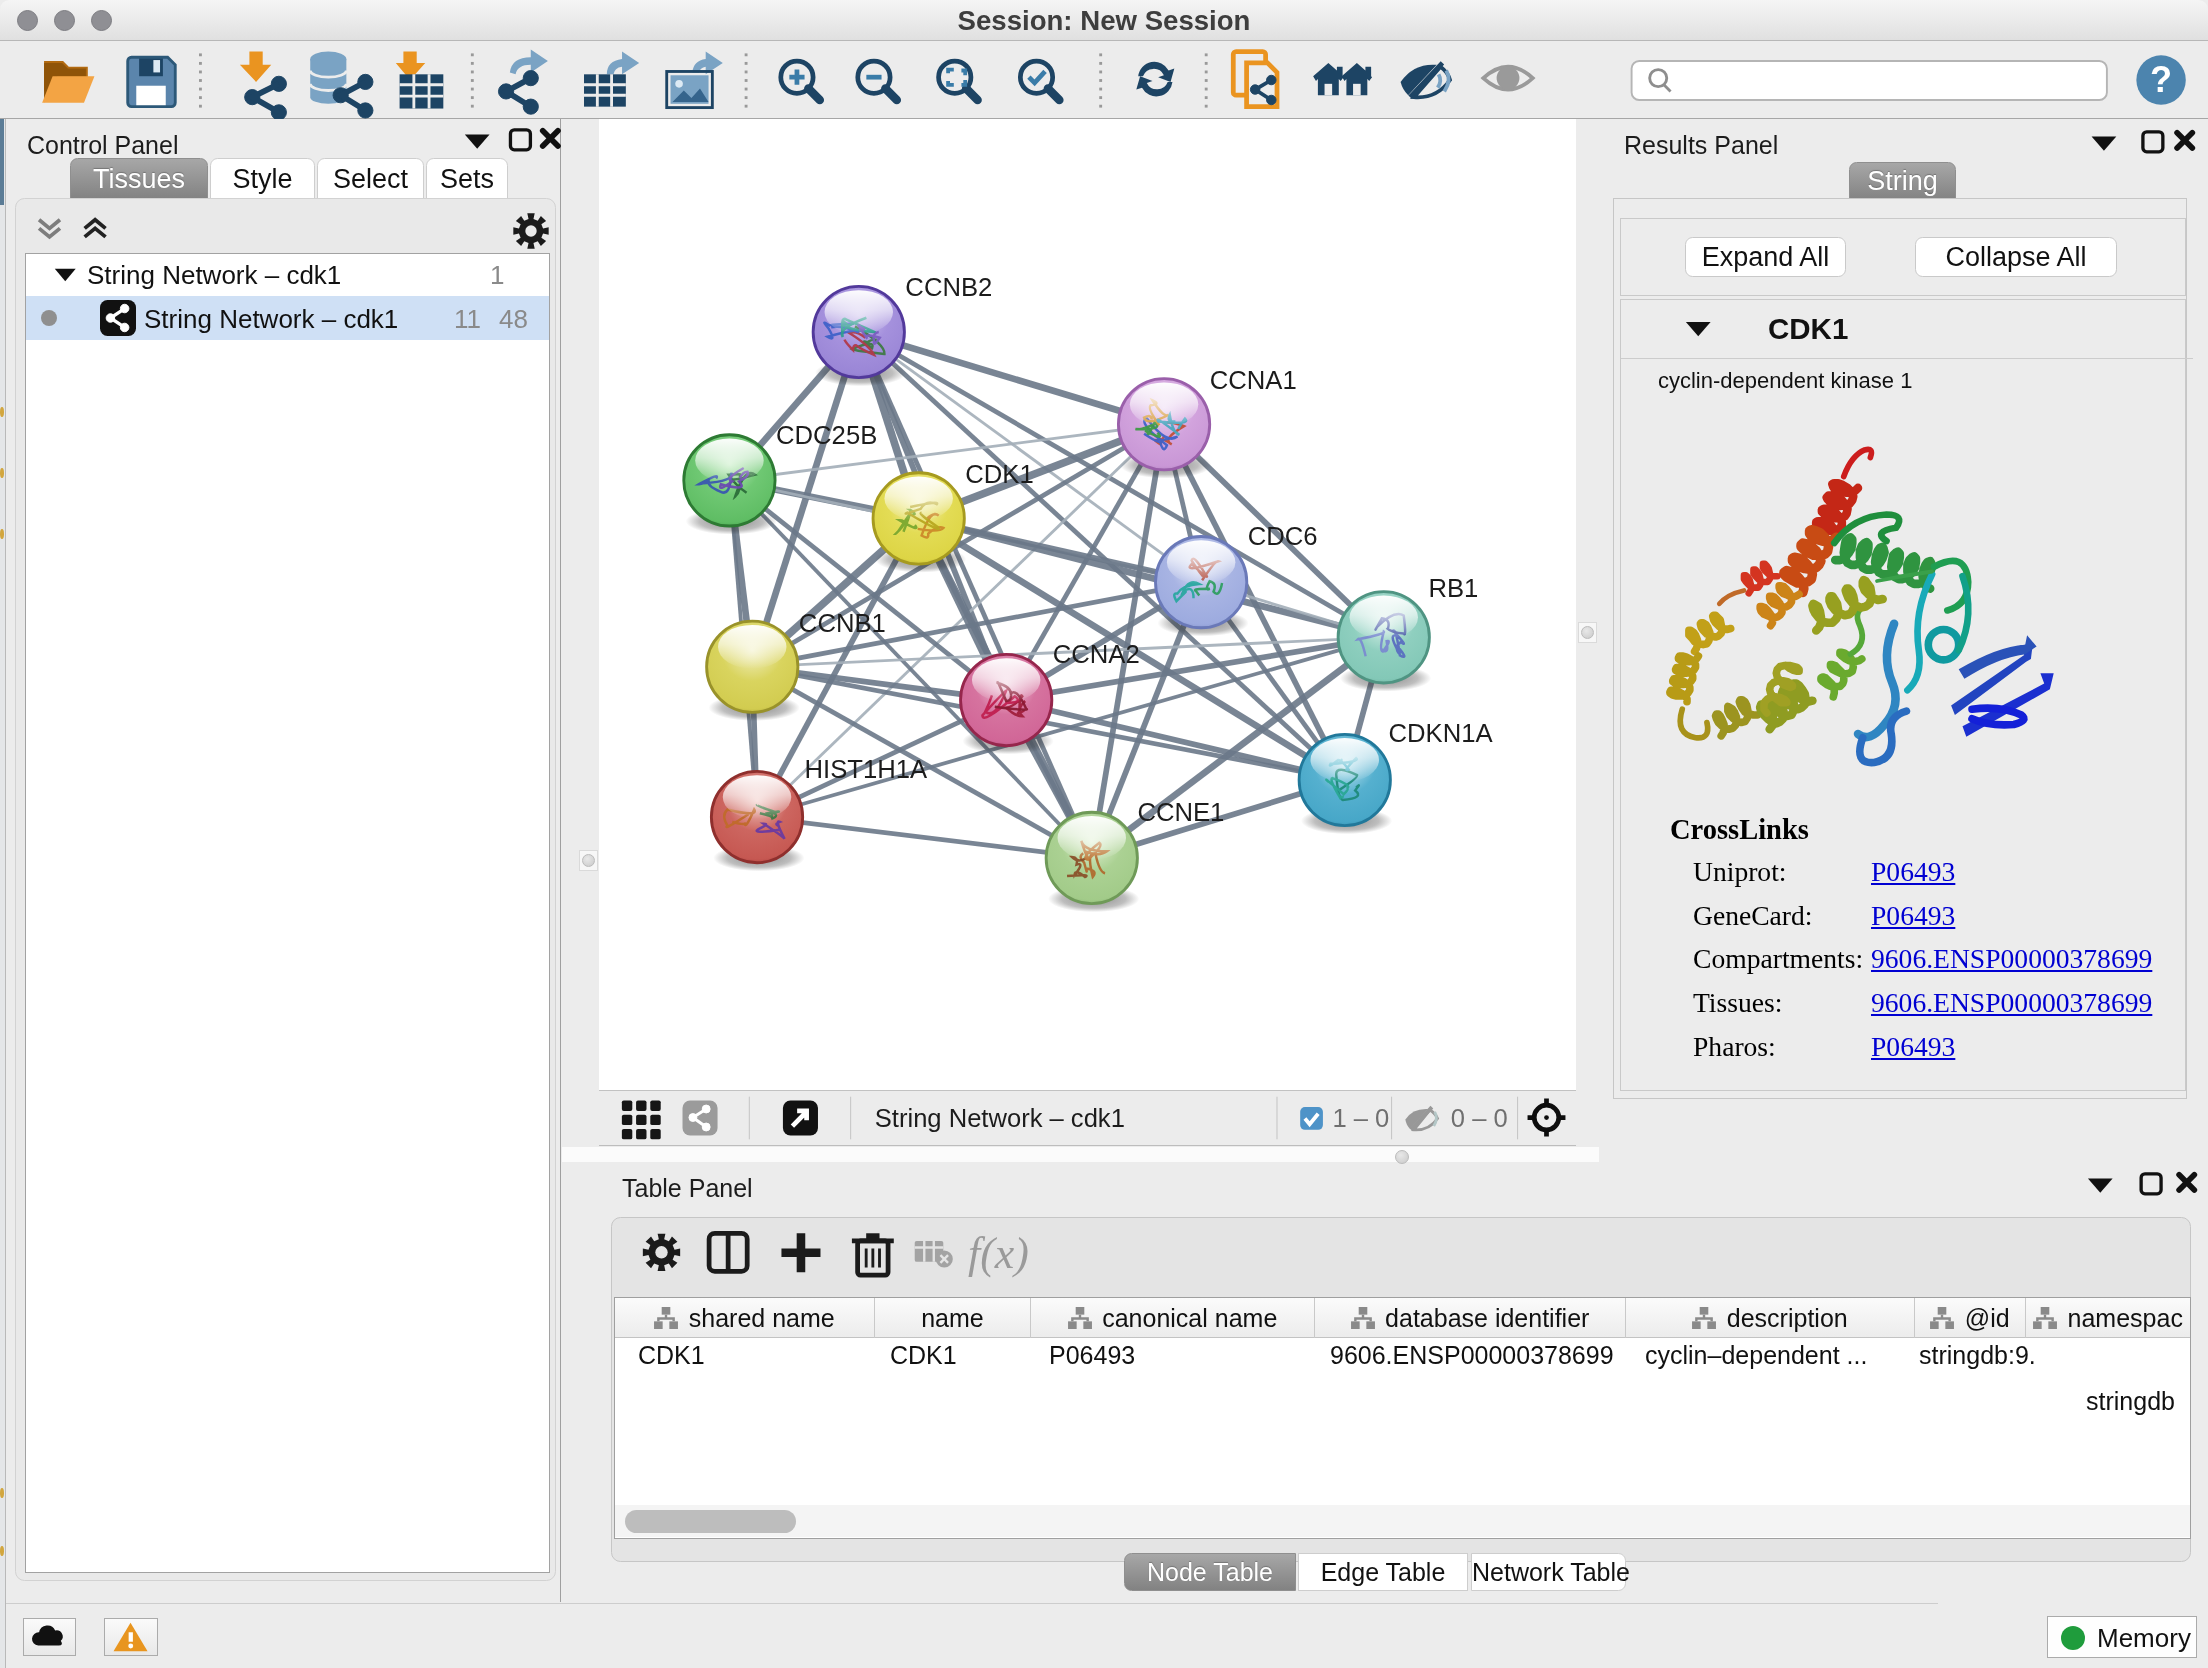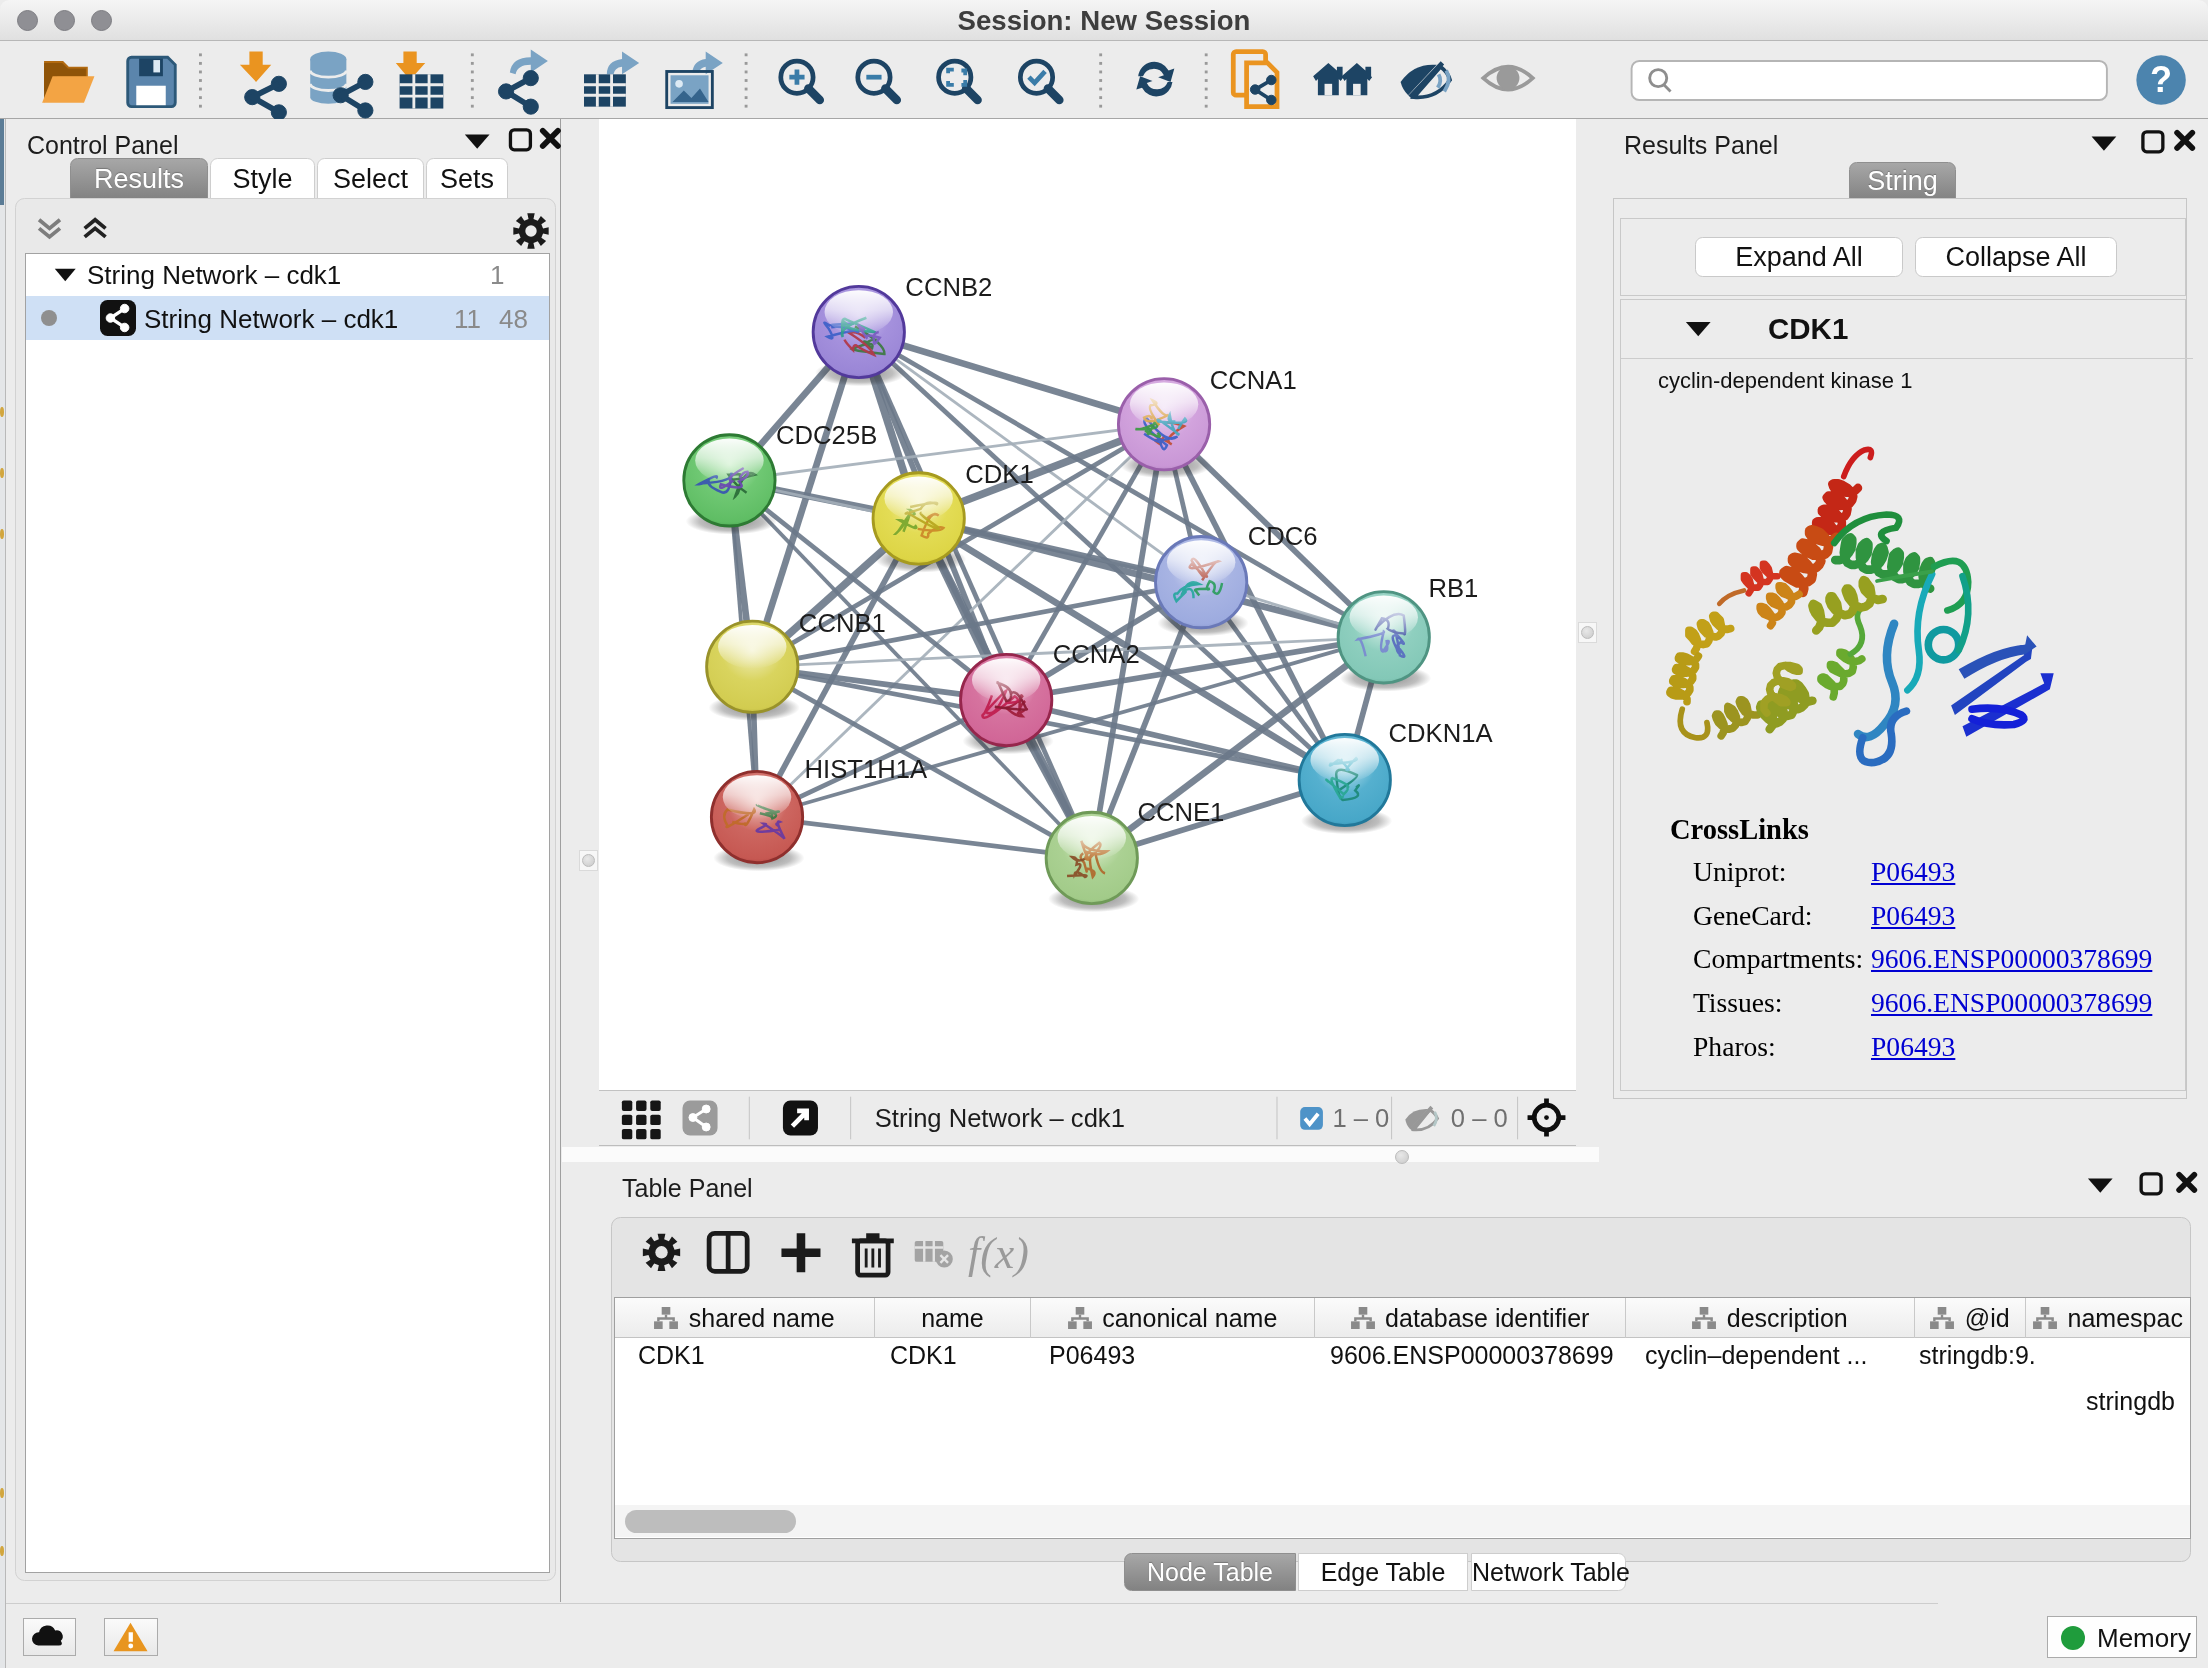--- a/index.html
+++ b/index.html
@@ -304,21 +304,21 @@
   <div class="abs" style="left:0px;top:529px;width:3.8px;height:9.5px;background:#d2a63e;border-radius:50%;z-index:5;"></div>
   <div class="abs" style="left:0px;top:1488px;width:3.8px;height:9.5px;background:#d2a63e;border-radius:50%;z-index:5;"></div>
   <div class="abs" style="left:0px;top:1546px;width:3.8px;height:9.5px;background:#d2a63e;border-radius:50%;z-index:5;"></div>
   <div id="cpanel">
     <div class="phead" style="left:27px;top:12.4px;">Control Panel</div>
     <svg class="abs" style="left:457px;top:7.6px;" width="105" height="28.5" viewBox="0 0 110 30">
       <path d="M8,8 h26 l-13,15 z" fill="#111"></path>
       <rect x="56" y="3" width="21" height="21" rx="4" fill="none" stroke="#111" stroke-width="3.5"></rect>
       <path d="M90,4 l16,16 M106,4 l-16,16" stroke="#111" stroke-width="6" stroke-linecap="round"></path>
     </svg>
-    <div class="tab tabsel" style="left:70px;top:39px;width:138px;">Results</div>
+    <div class="tab tabsel" style="left:70px;top:39px;width:138px;">Tissues</div>
     <div class="tab" style="left:210px;top:39px;width:105px;">Style</div>
     <div class="tab" style="left:317px;top:39px;width:107px;">Select</div>
     <div class="tab" style="left:426px;top:39px;width:82px;">Sets</div>
     <div id="cp-content">
       <svg class="abs" style="left:19px;top:17px;" width="86" height="28.5" viewBox="0 0 90 30">
         <g stroke="#7d7d7d" stroke-width="4" fill="none">
           <path d="M4,4 l11,9 11,-9 M4,13 l11,9 11,-9"></path>
         </g>
         <g stroke="#222" stroke-width="4" fill="none">
           <path d="M52,13 l11,-9 11,9 M52,22 l11,-9 11,9"></path>
@@ -711,21 +711,21 @@
   <div id="rpanel">
     <div class="phead" style="left:25px;top:12.4px;">Results Panel</div>
     <svg class="abs" style="left:485px;top:9.5px;" width="114" height="28.5" viewBox="0 0 120 30">
       <path d="M8,8 h26 l-13,15 z" fill="#111"></path>
       <rect x="62" y="3" width="21" height="21" rx="4" fill="none" stroke="#111" stroke-width="3.5"></rect>
       <path d="M98,4 l16,16 M114,4 l-16,16" stroke="#111" stroke-width="6" stroke-linecap="round"></path>
     </svg>
     <div class="tab tabsel" style="left:250px;top:43px;width:107px;height:39px;line-height:37px;">String</div>
     <div id="r-outer">
       <div id="r-box1">
-        <div class="rbtn" style="left:74px;width:208px;">Expand All</div>
+        <div class="rbtn" style="left:64px;width:161px;">Expand All</div>
         <div class="rbtn" style="left:294px;width:202px;">Collapse All</div>
       </div>
       <div id="r-box2">
         <div id="cdk1head">
           <svg class="abs" style="left:63px;top:19px;" width="28.5" height="21" viewBox="0 0 30 22">
               <path d="M2,3 h26 l-13,15 z" fill="#111"></path>
             </svg>
           <span style="position:absolute;left:147px;top:12.4px;font-size:29.5px;font-weight:bold;color:#111;">CDK1</span>
         </div>
         <div style="position:absolute;left:37px;top:68px;font-size:22px;color:#111;">cyclin-dependent kinase 1</div>

